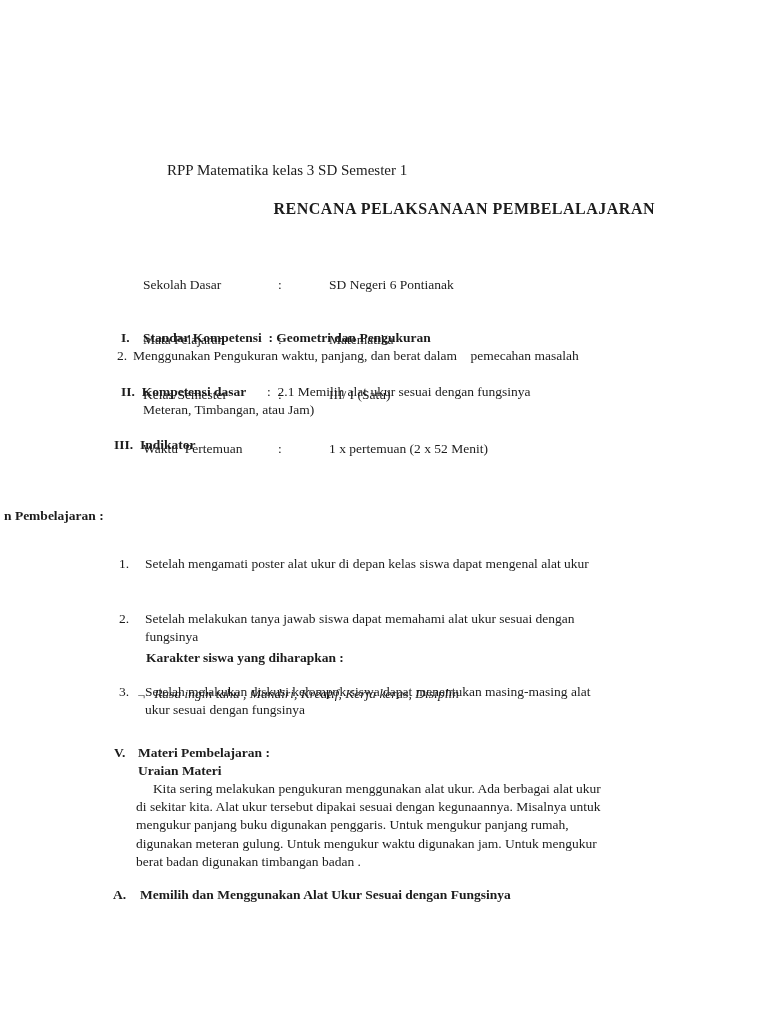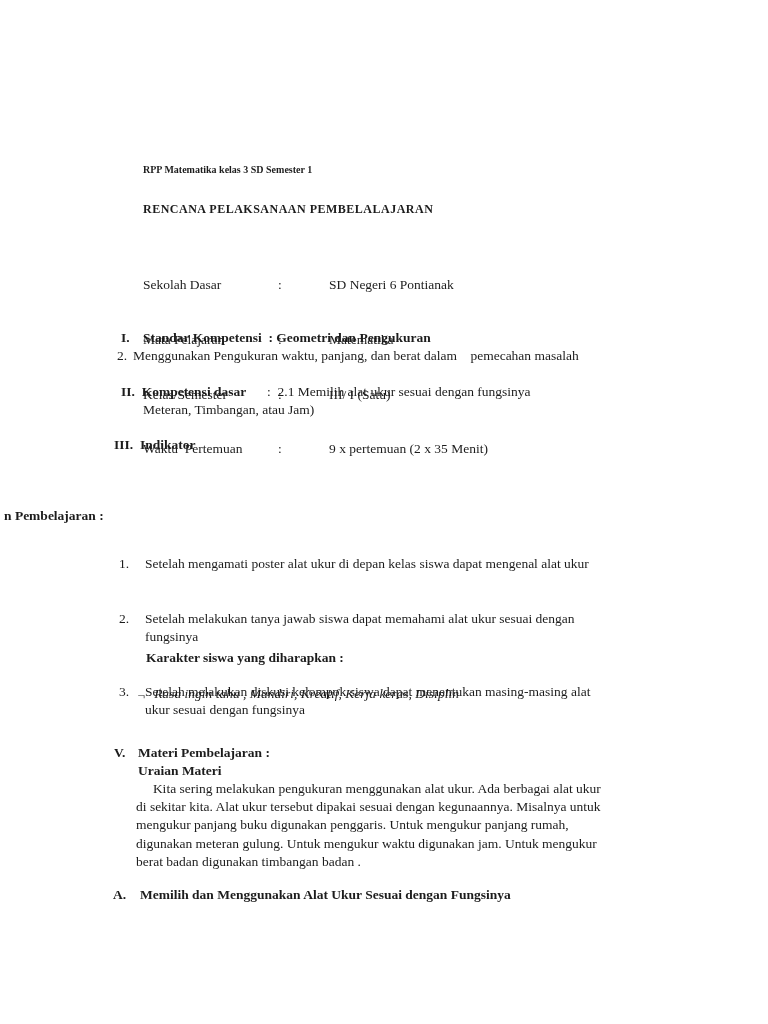--- a/index.html
+++ b/index.html
@@ -10,24 +10,24 @@
     background: #ffffff;
     overflow: hidden;
     font-family: "Liberation Serif", "DejaVu Serif", serif;
     font-size: 13.5px;
     line-height: 18.2px;
     color: #1c1c1c;
   }
   .abs { position: absolute; white-space: pre-wrap; }
   .b { font-weight: bold; }
   .i { font-style: italic; }
-  .doc-title { font-size: 10px; font-weight: bold; line-height: 20px; }
+  .doc-title { font-size: 15px; font-weight: normal; line-height: 20px; margin-left: 24px; }
   .main-heading {
-    font-size: 12px; font-weight: bold; letter-spacing: 0.5px;
-    text-align: left; width: 512px;
+    font-size: 16px; font-weight: bold; letter-spacing: 0.5px;
+    text-align: right; width: 512px;
   }
   .info-row { display: flex; }
   .info-label { flex: none; width: 135px; white-space: pre-wrap; }
   .info-sep { flex: none; width: 12px; white-space: pre-wrap; }
   .info-value { white-space: pre-wrap; margin-left: 39px; }
   .row { display: flex; align-items: flex-start; }
   .num { flex: none; white-space: pre-wrap; }
   .hang-label { flex: none; white-space: pre-wrap; font-weight: bold; }
   .hang-value { white-space: pre-wrap; }
   .list-item { display: flex; }
@@ -57,21 +57,21 @@
       <span class="info-value">Matematika</span>
     </div>
     <div class="info-row">
       <span class="info-label">Kelas/Semester</span>
       <span class="info-sep">:</span>
       <span class="info-value">III/ I (Satu)</span>
     </div>
     <div class="info-row">
       <span class="info-label">Waktu  Pertemuan</span>
       <span class="info-sep">:</span>
-      <span class="info-value">9 x pertemuan (2 x 35 Menit)</span>
+      <span class="info-value">1 x pertemuan (2 x 52 Menit)</span>
     </div>
   </div>
 
   <div class="abs row b" style="left:121px; top:329px;">
     <span class="num" style="width:22px;">I.</span>
     <span>Standar Kompetensi  : Geometri dan Pengukuran</span>
   </div>
   <div class="abs row" style="left:117px; top:347px;">
     <span class="num" style="width:16px;">2.</span>
     <span>Menggunakan Pengukuran waktu, panjang, dan berat dalam    pemecahan masalah</span>

